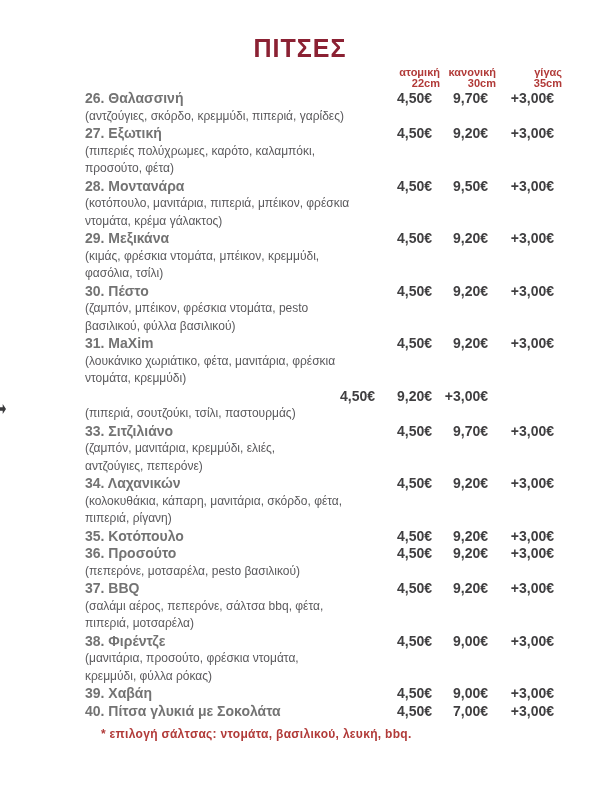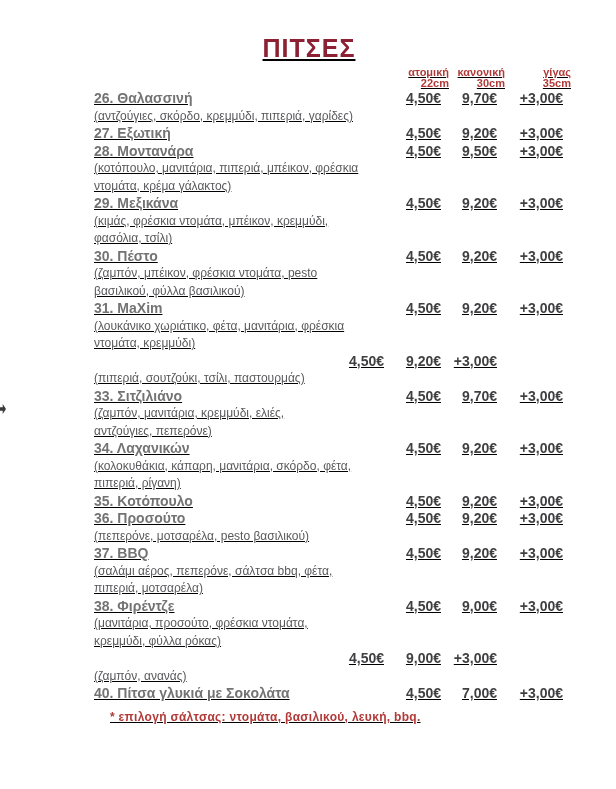--- a/index.html
+++ b/index.html
@@ -9,21 +9,21 @@
     background:#ffffff;
     font-family:"Liberation Sans", sans-serif;
     overflow:hidden;
   }
   .edge-arrow {
     position:absolute; left:0; top:404px;
     width:6px; height:10px;
     background:#3a3a3c;
     clip-path:polygon(0 32%, 45% 32%, 45% 0, 100% 50%, 45% 100%, 45% 68%, 0 68%);
   }
-  .menu { position:absolute; left:94px; top:34px; width:472px;text-decoration:underline; }
+  .menu { position:absolute; left:85px; top:34px; width:472px; }
   .title {
     margin:0 0 4px 0;
     width:430px;
     text-align:center;
     font-size:25px;
     font-weight:bold;
     letter-spacing:1px;
     color:#8b2133;
   }
   .grid-row {
@@ -105,20 +105,22 @@
     <div class="ingredients">(αντζούγιες, σκόρδο, κρεμμύδι, πιπεριά, γαρίδες)</div>
   </div>
 
   <div class="item">
     <div class="grid-row item-row">
       <div class="cell name">27. Εξωτική</div>
       <div class="cell price">4,50€</div>
       <div class="cell price">9,20€</div>
       <div class="cell price">+3,00€</div>
     </div>
+    <div class="ingredients">(πιπεριές πολύχρωμες, καρότο, καλαμπόκι,
+προσούτο, φέτα)</div>
   </div>
 
   <div class="item">
     <div class="grid-row item-row">
       <div class="cell name">28. Μοντανάρα</div>
       <div class="cell price">4,50€</div>
       <div class="cell price">9,50€</div>
       <div class="cell price">+3,00€</div>
     </div>
     <div class="ingredients">(κοτόπουλο, μανιτάρια, πιπεριά, μπέικον, φρέσκια
@@ -225,25 +227,25 @@
       <div class="cell price">4,50€</div>
       <div class="cell price">9,00€</div>
       <div class="cell price">+3,00€</div>
     </div>
     <div class="ingredients">(μανιτάρια, προσούτο, φρέσκια ντομάτα,
 κρεμμύδι, φύλλα ρόκας)</div>
   </div>
 
   <div class="item">
     <div class="grid-row item-row">
+      <div class="cell name">39. Χαβάη</div>
       <div class="cell price">4,50€</div>
       <div class="cell price">9,00€</div>
       <div class="cell price">+3,00€</div>
     </div>
-    <div class="ingredients">(ζαμπόν, ανανάς)</div>
   </div>
 
   <div class="item">
     <div class="grid-row item-row">
       <div class="cell name">40. Πίτσα γλυκιά με Σοκολάτα</div>
       <div class="cell price">4,50€</div>
       <div class="cell price">7,00€</div>
       <div class="cell price">+3,00€</div>
     </div>
 

